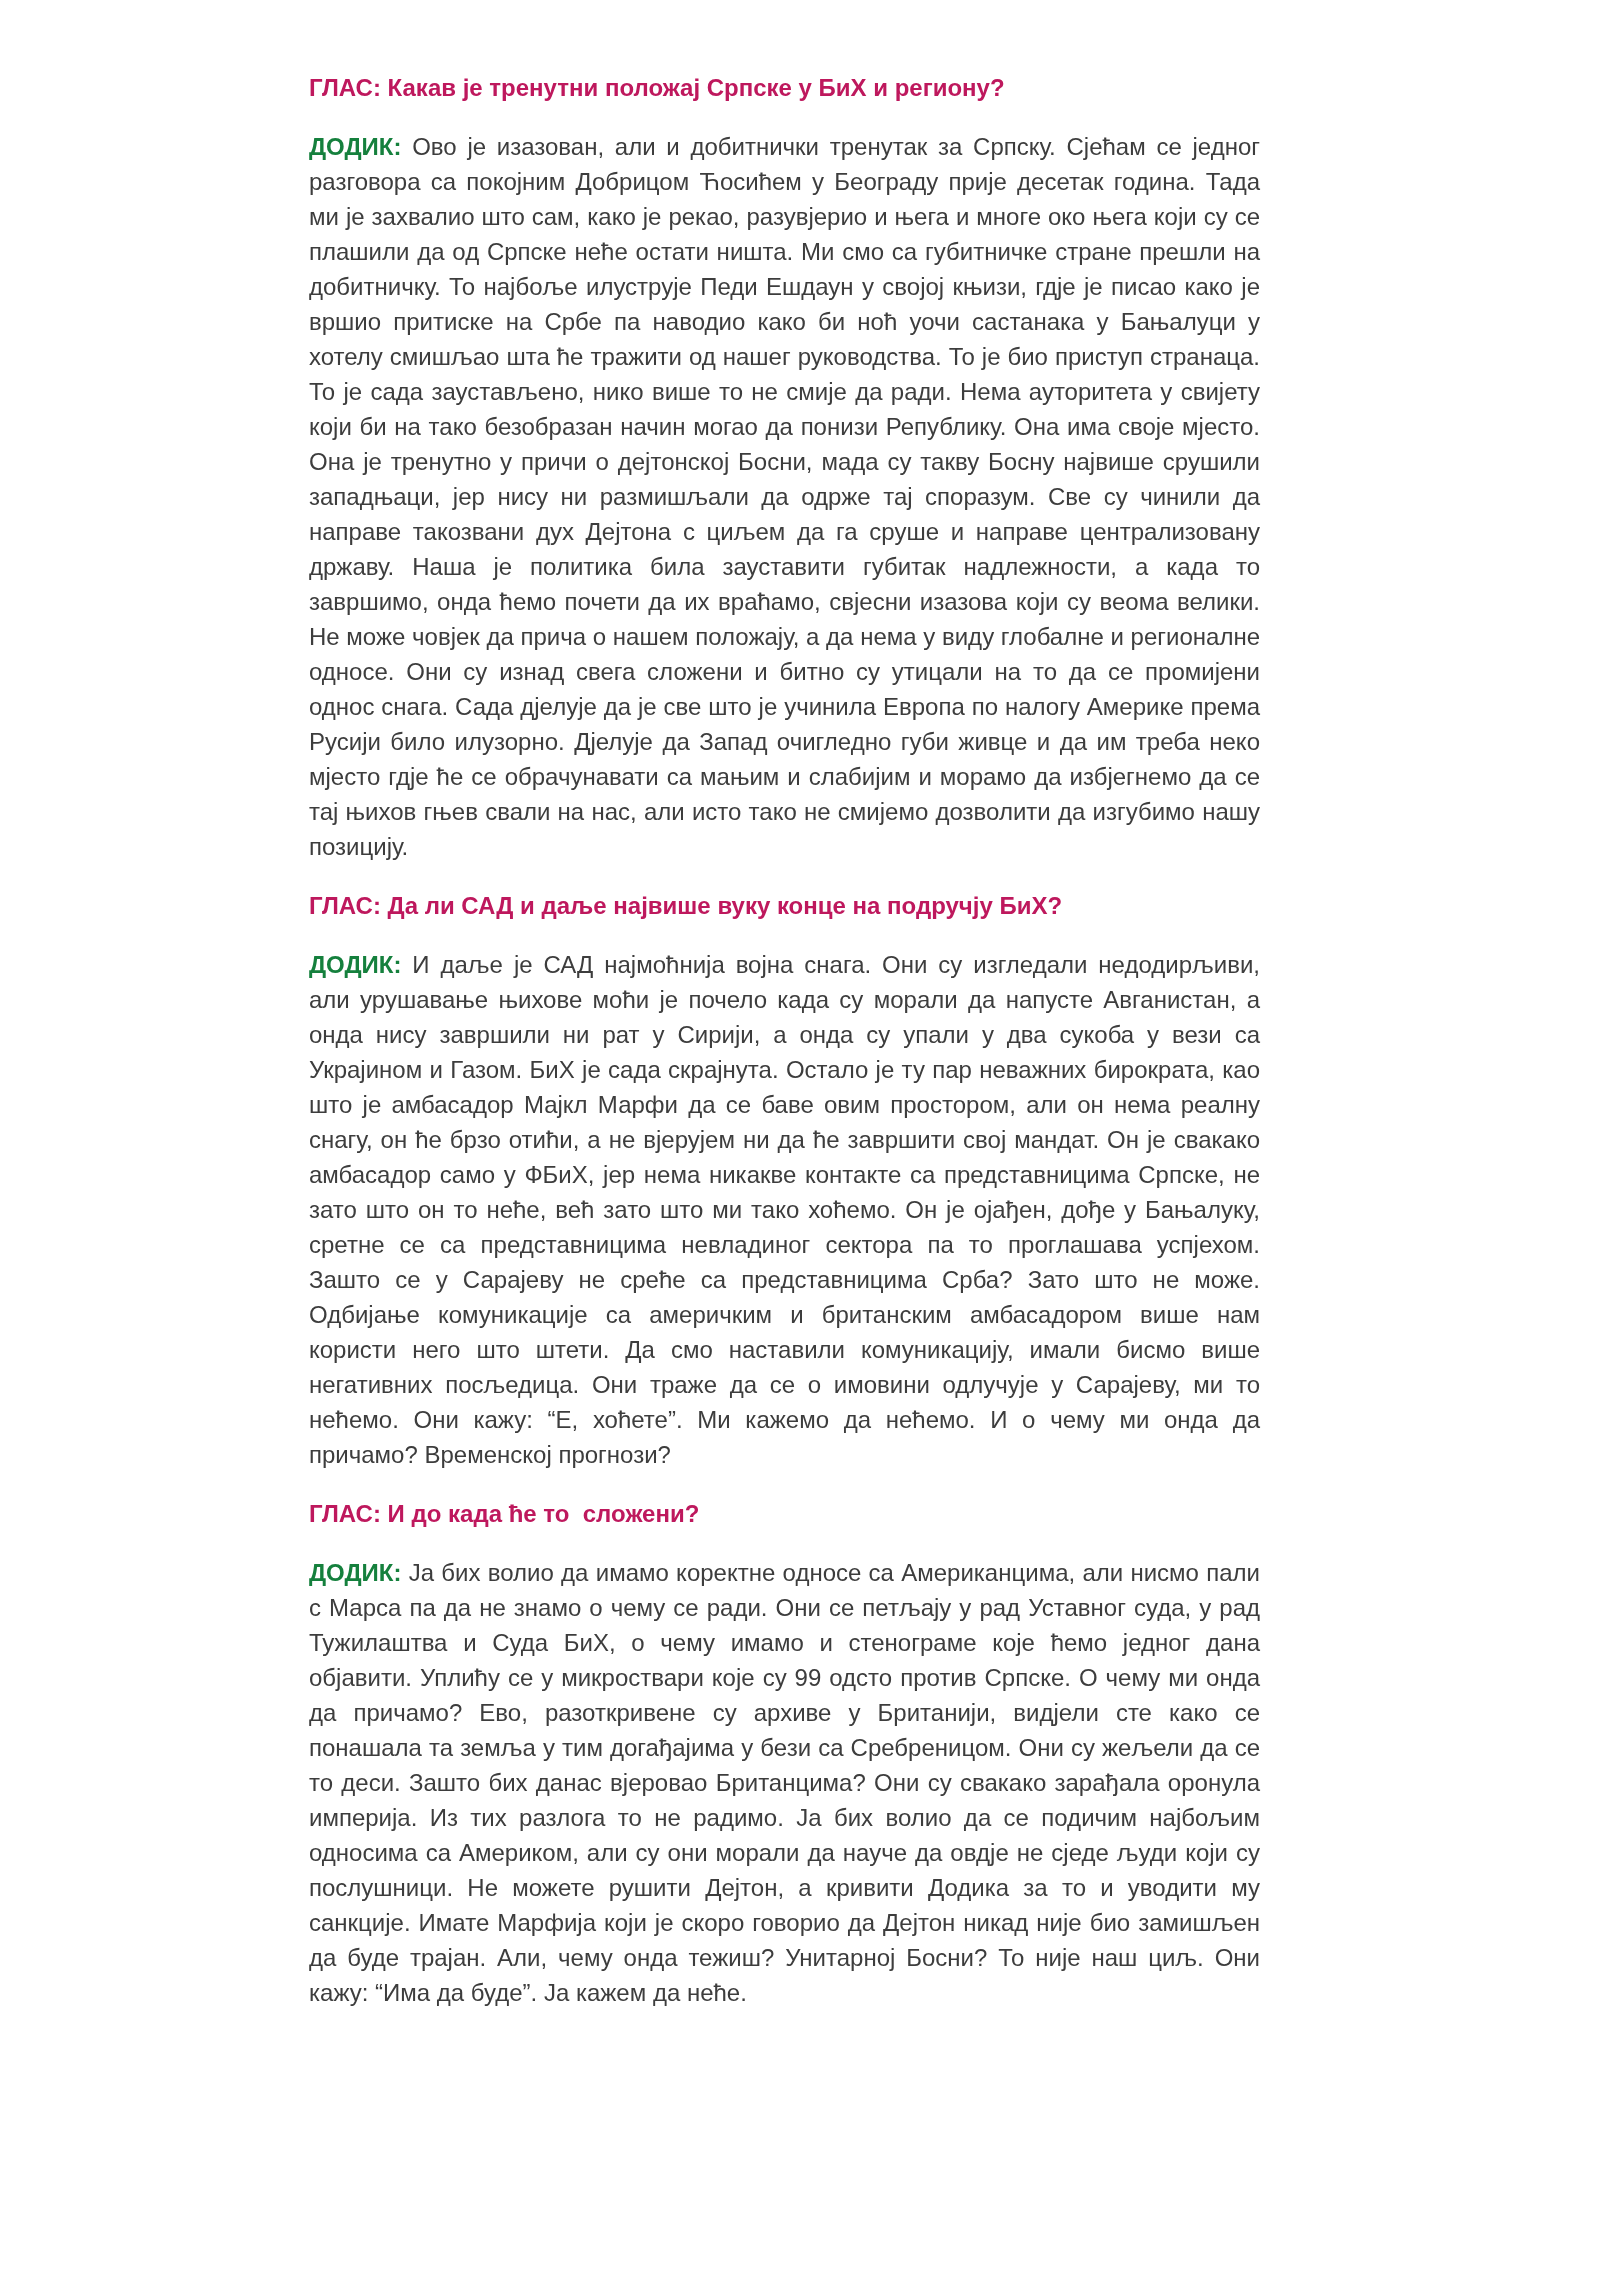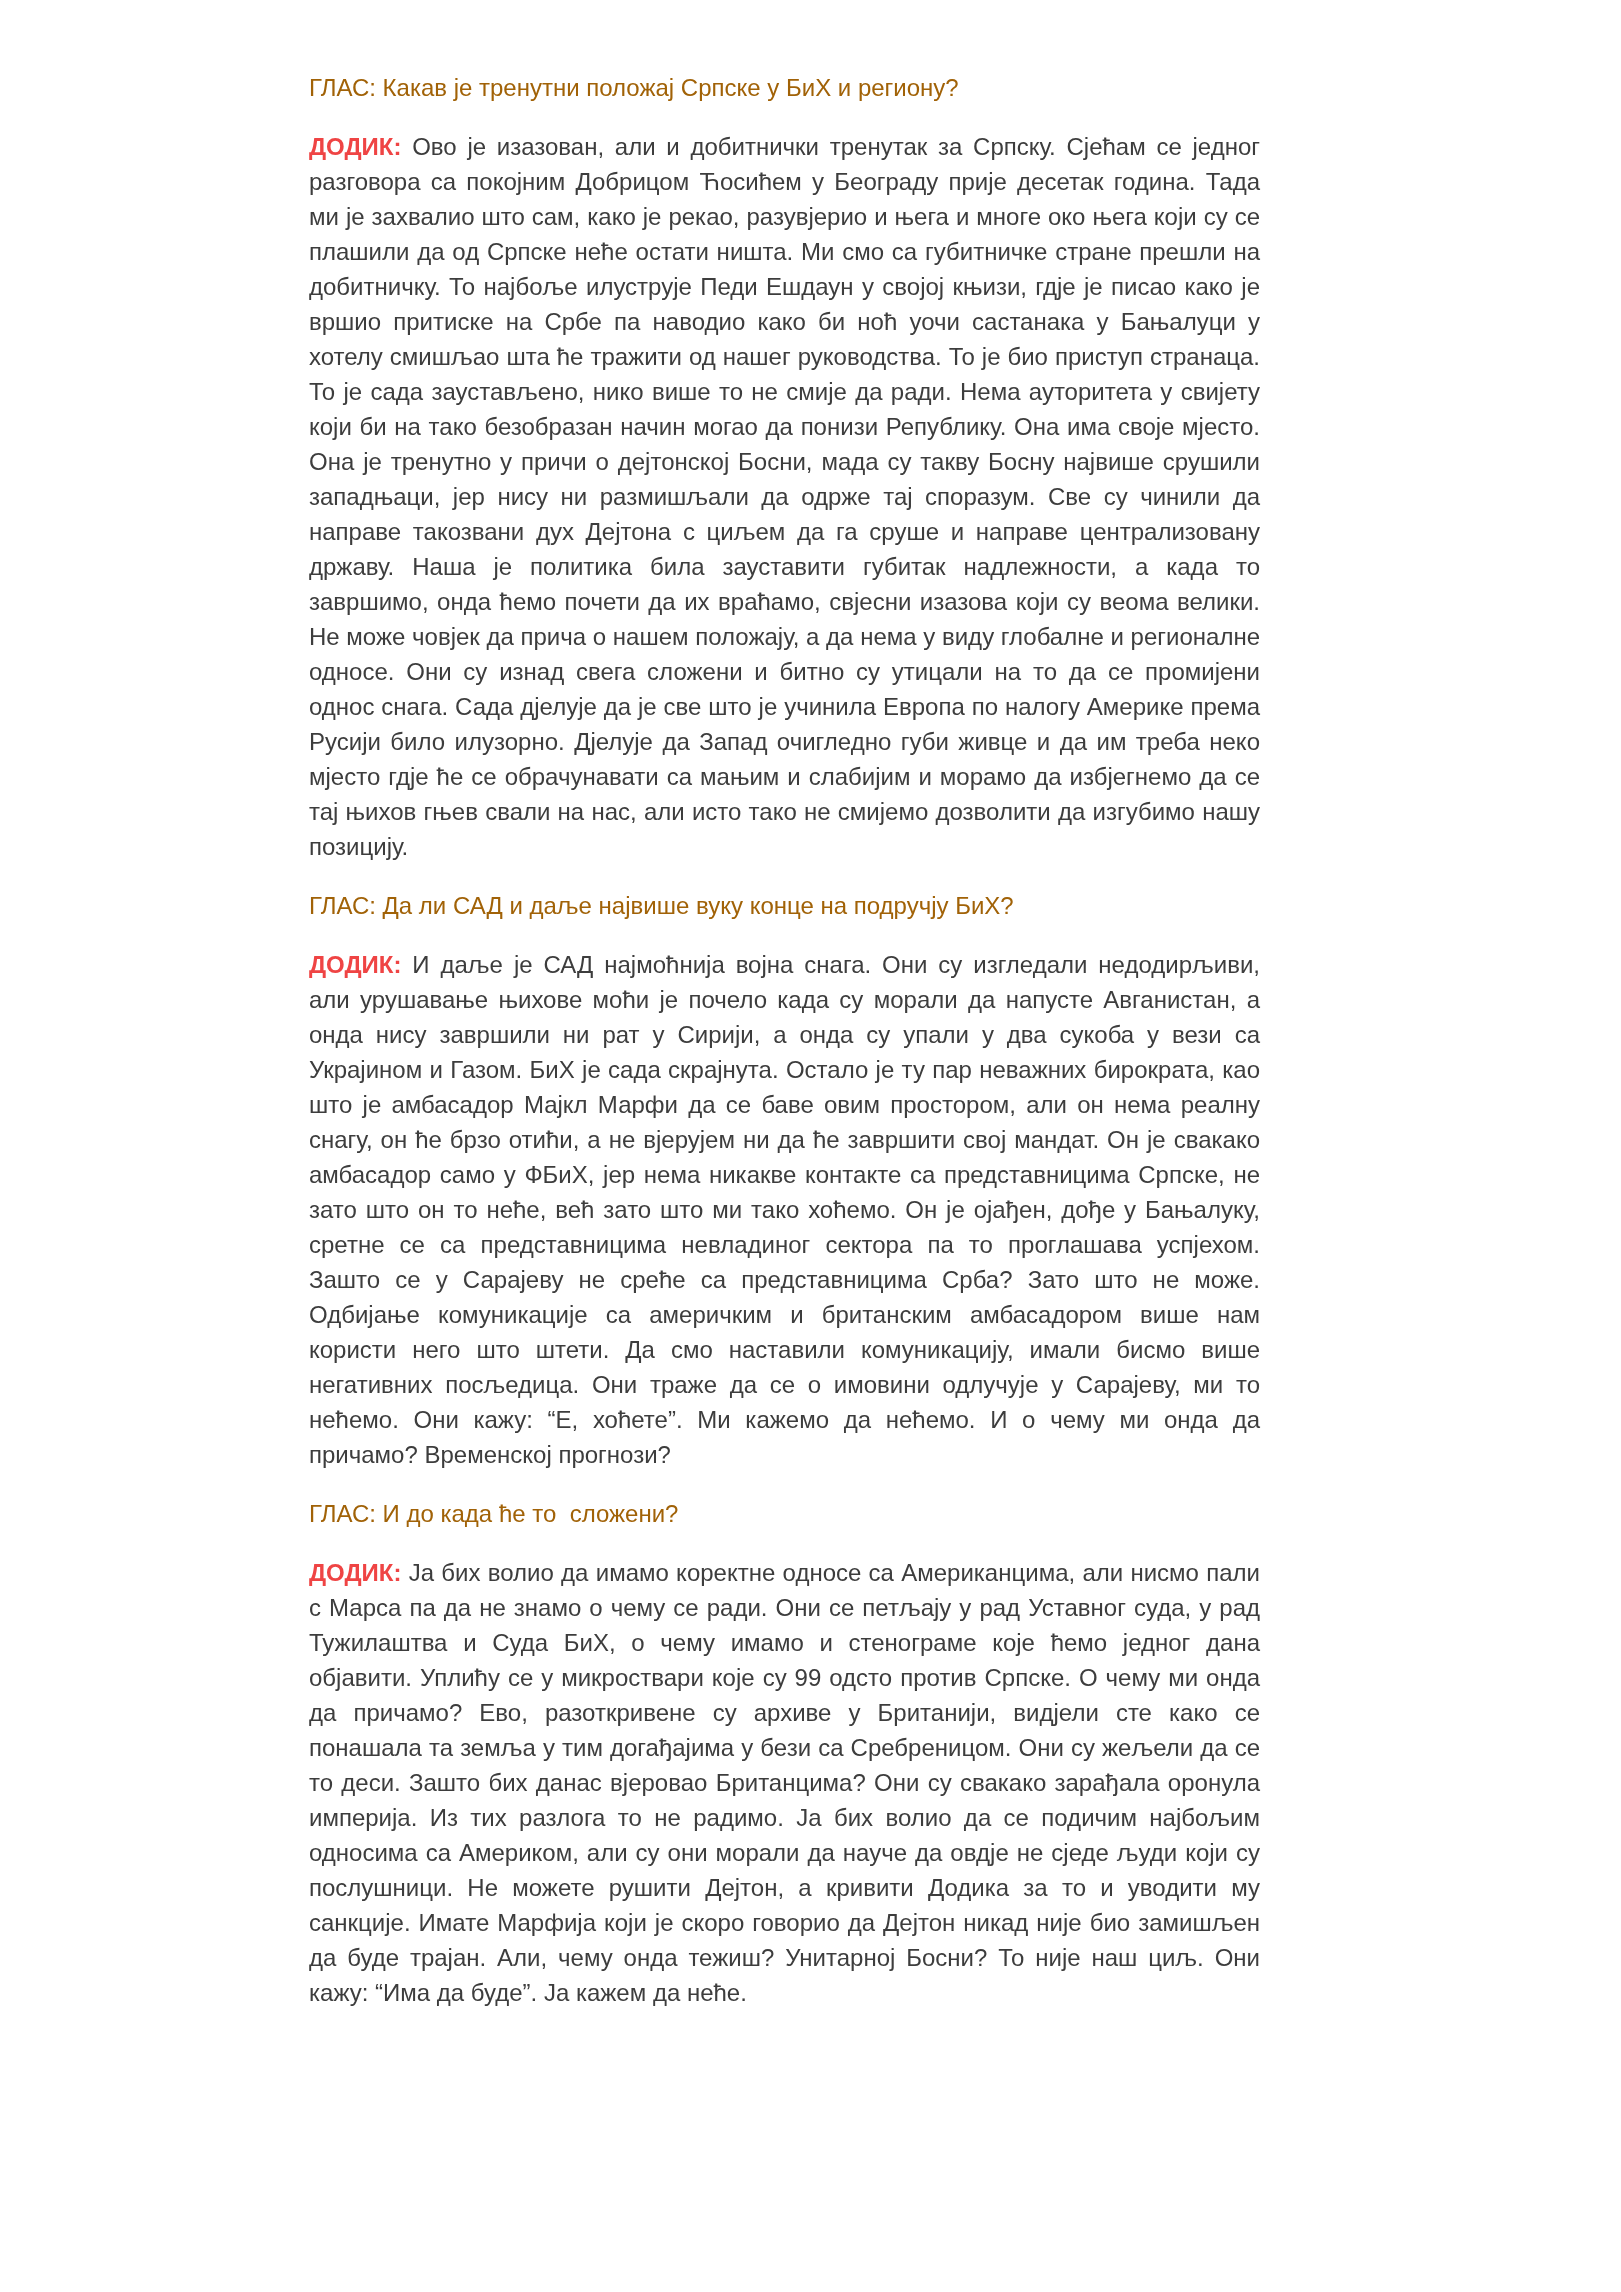--- a/index.html
+++ b/index.html
@@ -23,28 +23,28 @@
   .body-para {
     font-size: 24px;
     line-height: 35px;
     color: #3d3d3d;
     text-align: justify;
     margin: 0 0 24px 0;
   }
   .question {
     font-size: 24px;
     line-height: 35px;
-    color: #a16207;
-    font-weight: 400;
+    color: #be185d;
+    font-weight: 700;
     margin: 0 0 24px 0;
     white-space: pre-wrap; 
   }
   .speaker {
     font-weight: 700;
-    color: #ef4444;
+    color: #15803d;
   }
 </style>
 </head>
 <body>
 
 <main class="page">
   <article>
 
 
     <h2 class="question">ГЛАС: Какав је тренутни положај Српске у БиХ и региону?</h2>

